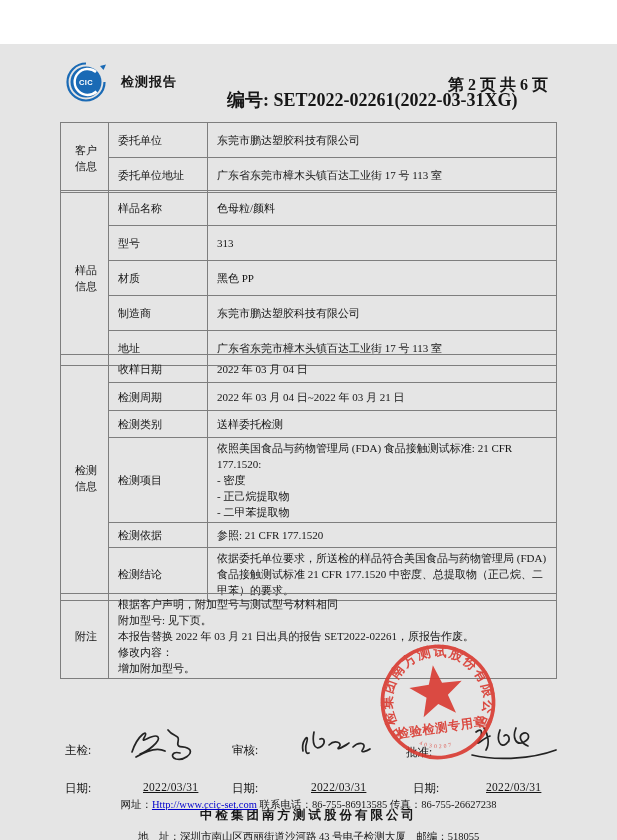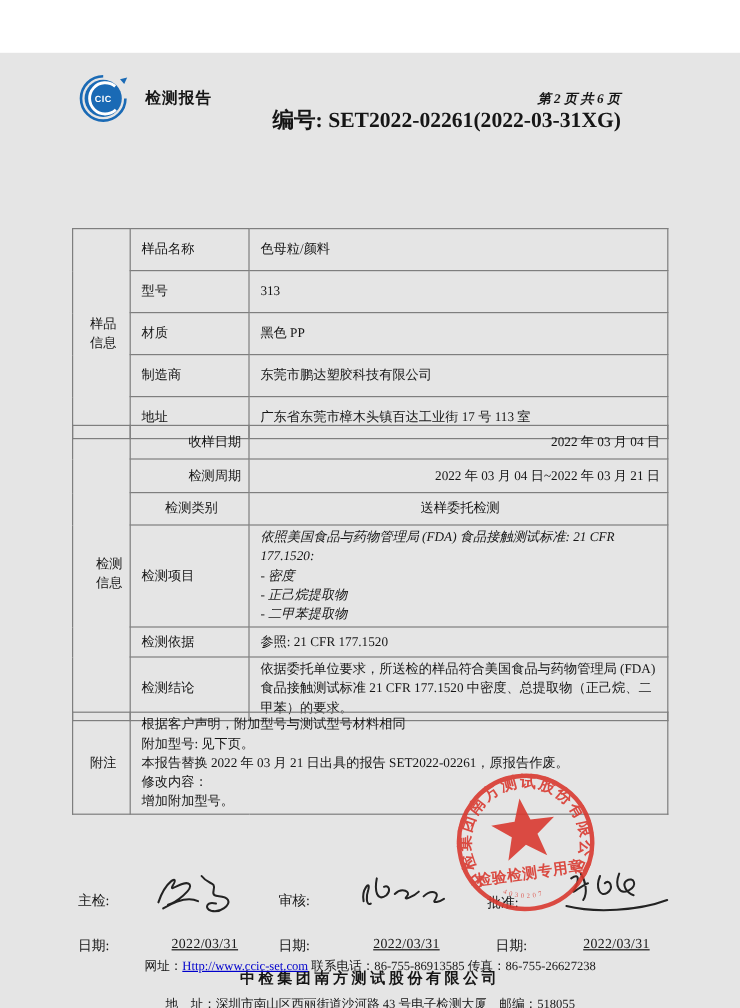--- a/index.html
+++ b/index.html
@@ -1,34 +1,34 @@
 <!DOCTYPE html>
 <html><head>
 <meta charset="utf-8">
 <style>
   html,body{margin:0;padding:0;background:#fff;}
   .page{position:relative;width:617px;height:840px;background:#e5e5e5;overflow:hidden;
         font-family:"Liberation Serif","DejaVu Serif",serif;color:#161616;margin-top:44px;}
   
   .hdr-title{position:absolute;left:121px;top:29px;font-size:13px;font-weight:bold;letter-spacing:1px;}
   .hdr-no{position:absolute;left:227px;top:44px;font-size:18px;font-weight:bold;}
-  .hdr-page{position:absolute;left:448px;top:31px;font-size:11px;font-weight:bold;font-style:italic;}
+  .hdr-page{position:absolute;left:448px;top:31px;font-size:16px;font-weight:bold;}
   .logo{position:absolute;left:62px;top:15px;}
   
   table.sec{position:absolute;left:60px;width:497px;border-collapse:collapse;table-layout:fixed;
             font-size:11px;color:#161616;}
   table.sec td{border:1px solid #7e7e7e;vertical-align:middle;padding:2px 6px 2px 9px;line-height:16px;}
   td.cat{text-align:center;padding:2px 1px;line-height:20px;}
   td.val{padding-left:11px;}
-  td.multi{line-height:17px;padding-top:5px;padding-bottom:5px;font-style:italic;}
+  td.multi{line-height:17px;padding-top:5px;padding-bottom:5px;}
   td.concl{line-height:18px;padding-top:4px;padding-bottom:4px;}
   td.note{line-height:19px;padding-top:3px;padding-bottom:3px;}
   tr.h32 td{height:30px;}
-  tr.h25 td{height:23px;text-align:right;}
-  tr.h24 td{height:22px;text-align:center;}
+  tr.h25 td{height:23px;}
+  tr.h24 td{height:22px;}
   tr.h22 td{height:20px;}
   
   .sigline-label{position:absolute;font-size:11.5px;}
   .sig{position:absolute;}
   .sig path{stroke:#232323;stroke-width:1.7;fill:none;stroke-linecap:round;stroke-linejoin:round;}
   .date-val{position:absolute;font-size:11.5px;letter-spacing:0.3px;text-decoration:underline;}
   
   .seal{position:absolute;left:366px;top:584px;opacity:0.89;}
   
   .f-center{position:absolute;left:0;width:617px;text-align:center;}
@@ -46,20 +46,41 @@
     <circle cx="24" cy="23" r="15.5" fill="#1a6ab5"></circle>
     <path d="M 24,4.5 A 18.5,18.5 0 1 0 42.5,23" fill="none" stroke="#1a6ab5" stroke-width="2.2"></path>
     <path d="M 38,7 l 6,-1.5 l -2.5,5.5 z" fill="#1a6ab5"></path>
     <path d="M 34,13 A 13,13 0 1 0 34.5,32.5" stroke="#ffffff" stroke-width="2.4" fill="none"></path>
     <text x="24" y="26" font-size="7.5" font-weight="bold" fill="#ffffff" text-anchor="middle" letter-spacing="0.4" font-family="Liberation Sans, sans-serif">CIC</text>
   </svg>
   <div class="hdr-title">检测报告</div>
   <div class="hdr-no">编号: SET2022-02261(2022-03-31XG)</div>
   <div class="hdr-page">第 2 页 共 6 页</div>
 
+  <table class="sec" style="top:78px">
+    <colgroup>
+        <col style="width:48px">
+        <col style="width:99px">
+        <col>
+      </colgroup>
+    <tbody>
+        <tr class="h32">
+      <td class="cat" rowspan="2">
+        <div>客户</div>
+        <div>信息</div>
+      </td>
+      <td>委托单位</td>
+      <td class="val">东莞市鹏达塑胶科技有限公司</td>
+    </tr>
+    <tr class="h32">
+      <td>委托单位地址</td>
+      <td class="val">广东省东莞市樟木头镇百达工业街 17 号 113 室</td>
+    </tr>
+  </tbody>
+    </table>
 
   <table class="sec" style="top:146px">
     <colgroup>
         <col style="width:48px">
         <col style="width:99px">
         <col>
       </colgroup>
     <tbody>
         <tr class="h32">
       <td class="cat" rowspan="5">

